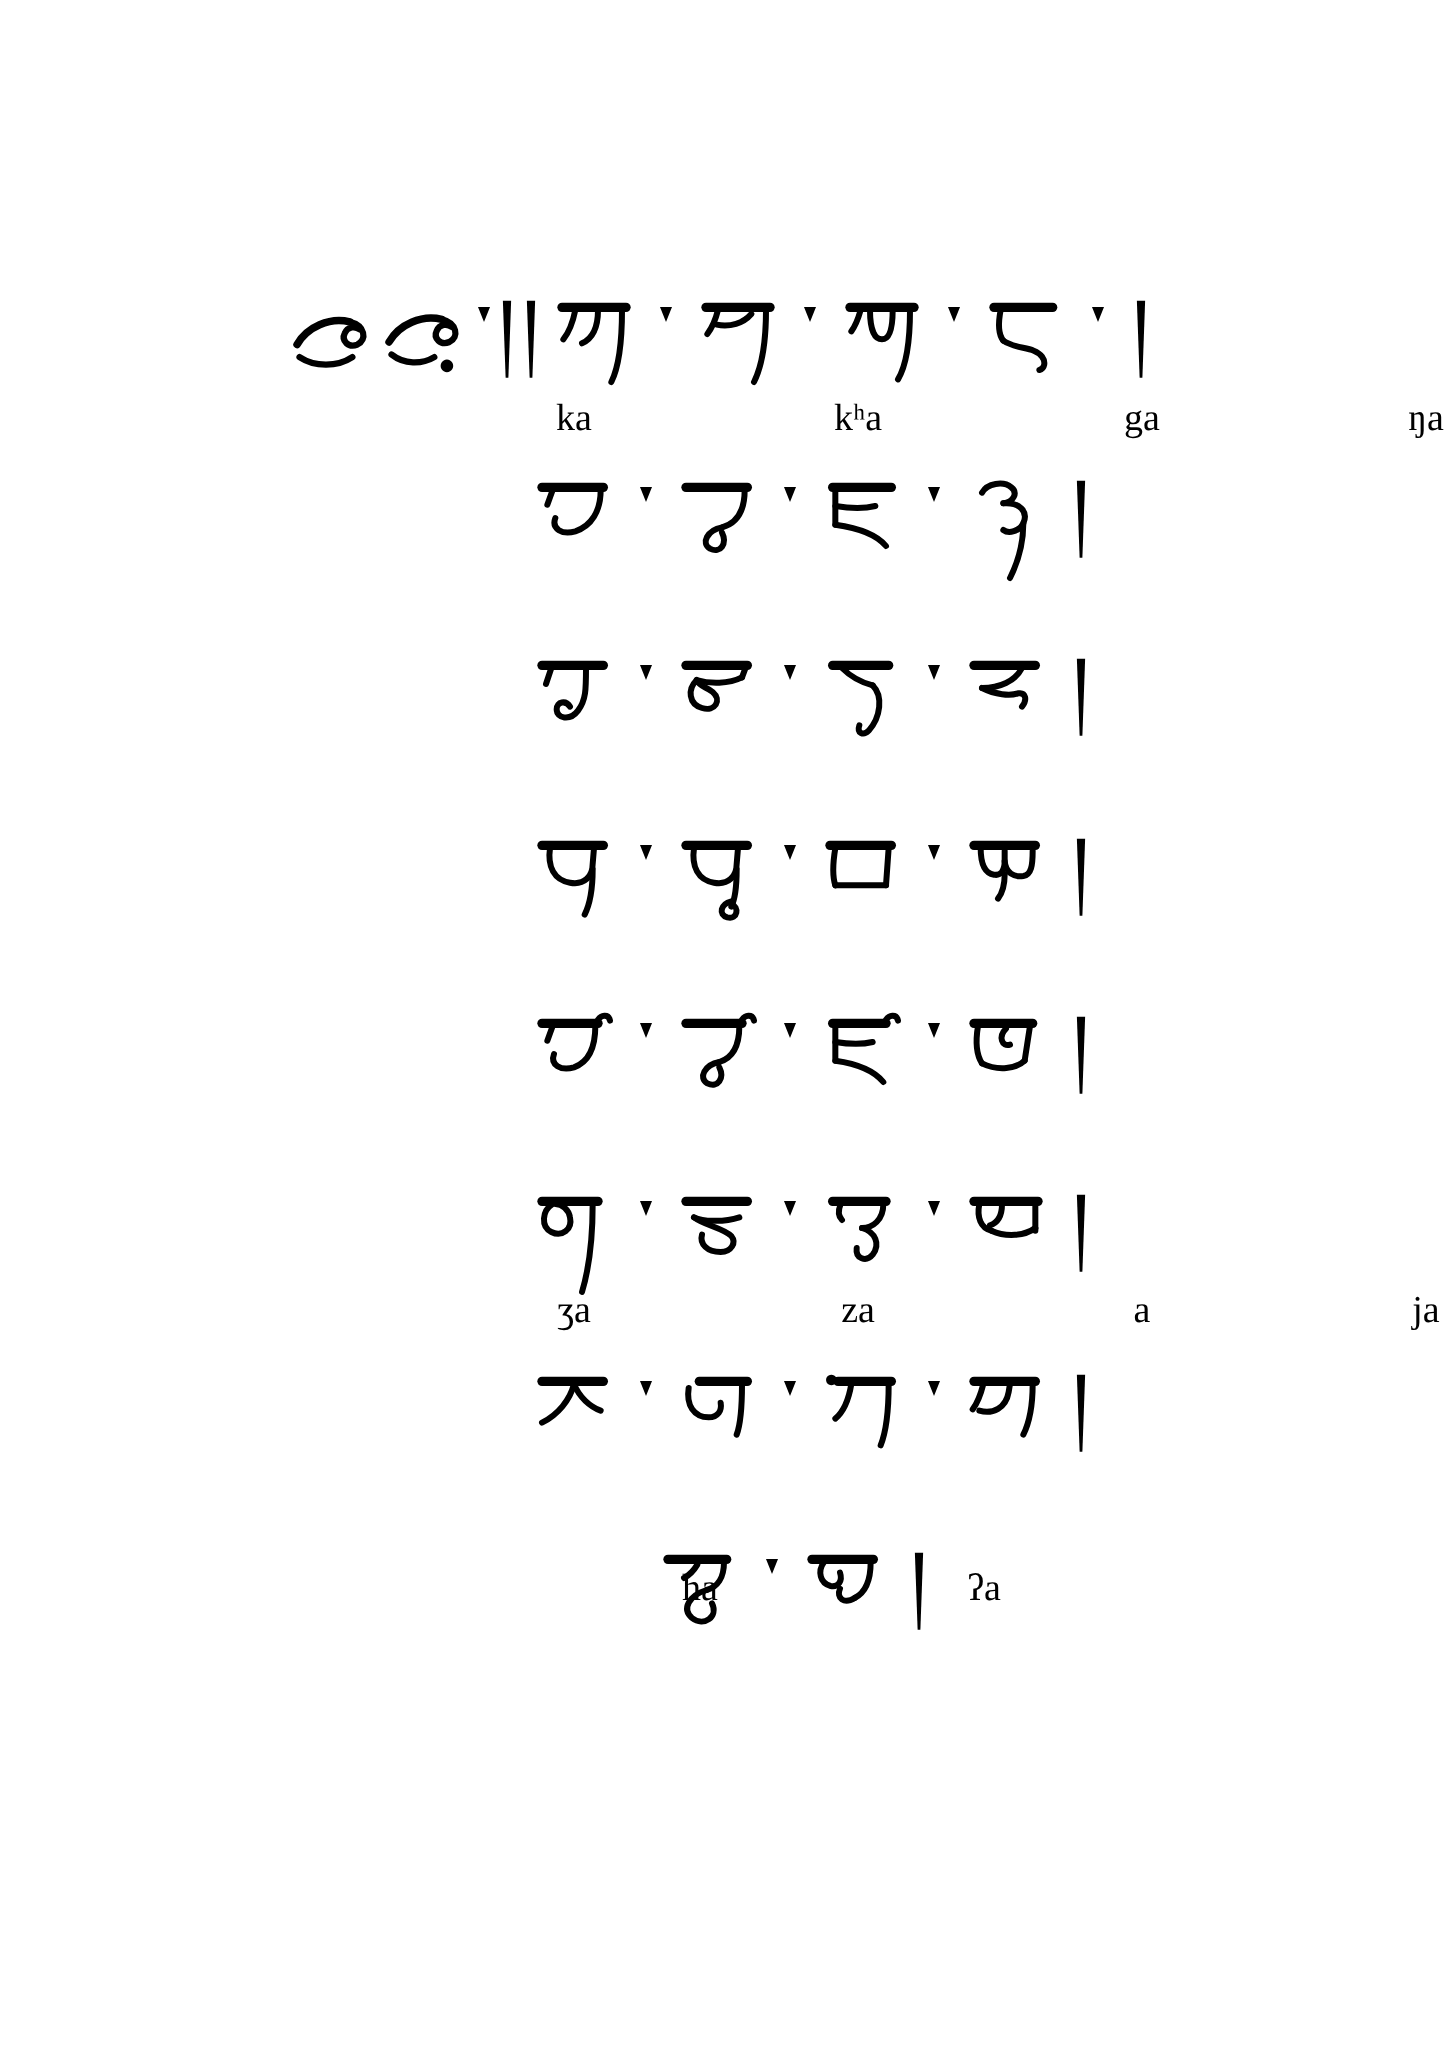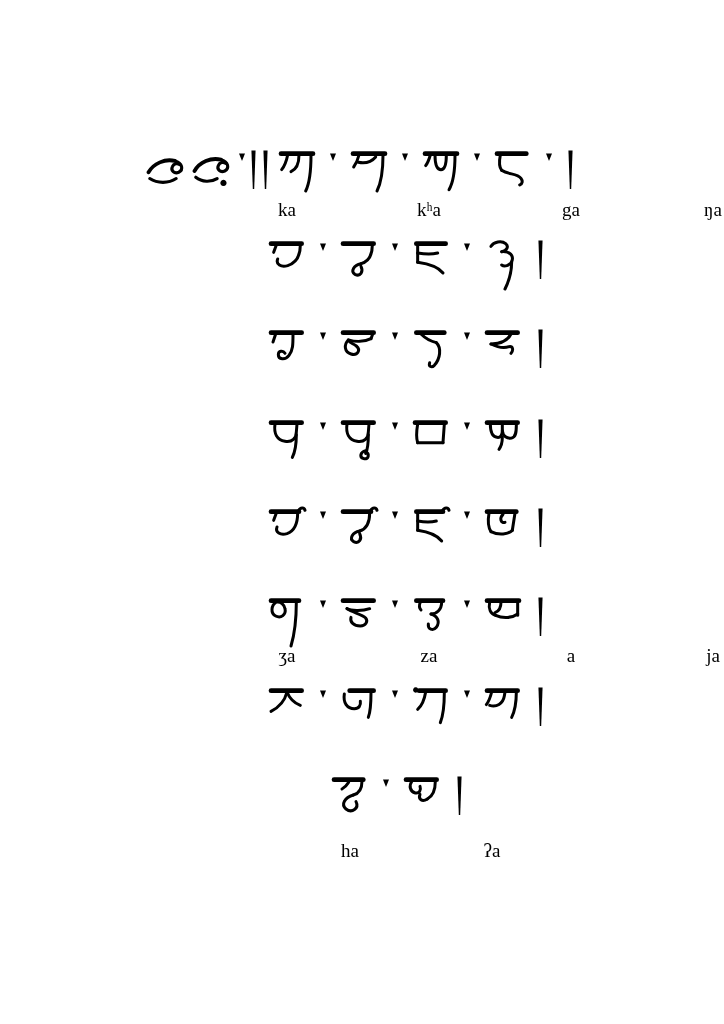--- a/index.html
+++ b/index.html
@@ -30,21 +30,21 @@
   .r6{top:595px;left:261px}
   .r7{top:685px;left:261px}
   .r8{top:774px;left:324px}
   .i1{top:199px;left:261px}
   .i2{top:288px;left:261px}
   .i3{top:377px;left:261px}
   .i4{top:467px;left:261px}
   .i5{top:556px;left:261px}
   .i6{top:645px;left:261px}
   .i7{top:735px;left:261px}
-  .i8{top:840px;left:324px}
+  .i8{top:784px;left:324px}
 </style>
 </head>
 <body>
 
 <div id="page">
     <div class="letters-line r1">
       <div class="head-swirl-cell">
         <svg viewBox="0 0 70 60" width="44" height="38">
           <path d="M4,32 C12,18 30,10 46,14" fill="none" stroke="#000000" stroke-width="6" stroke-linecap="round"></path>
           <path d="M46,14 C58,17 60,28 52,32 C45,35 39,29 42,23 C44,18 50,17 54,20" fill="none" stroke="#000000" stroke-width="5" stroke-linecap="round"></path>

